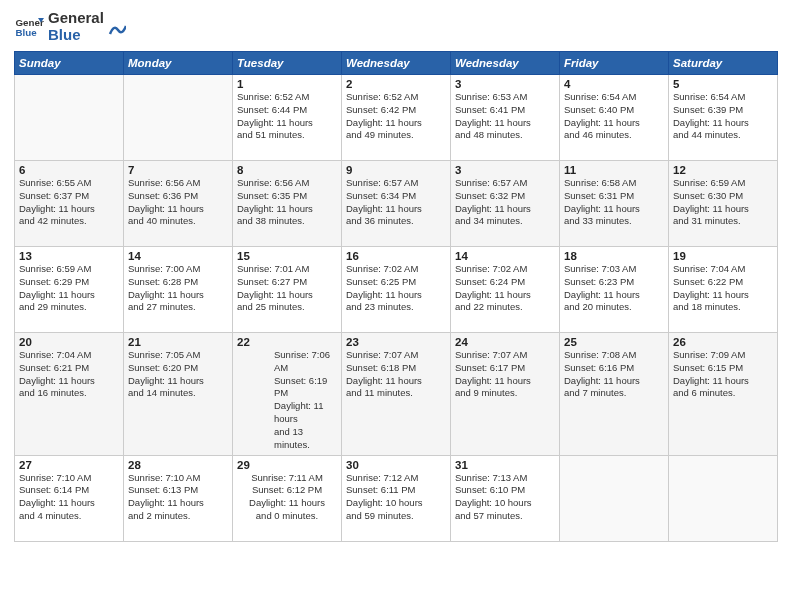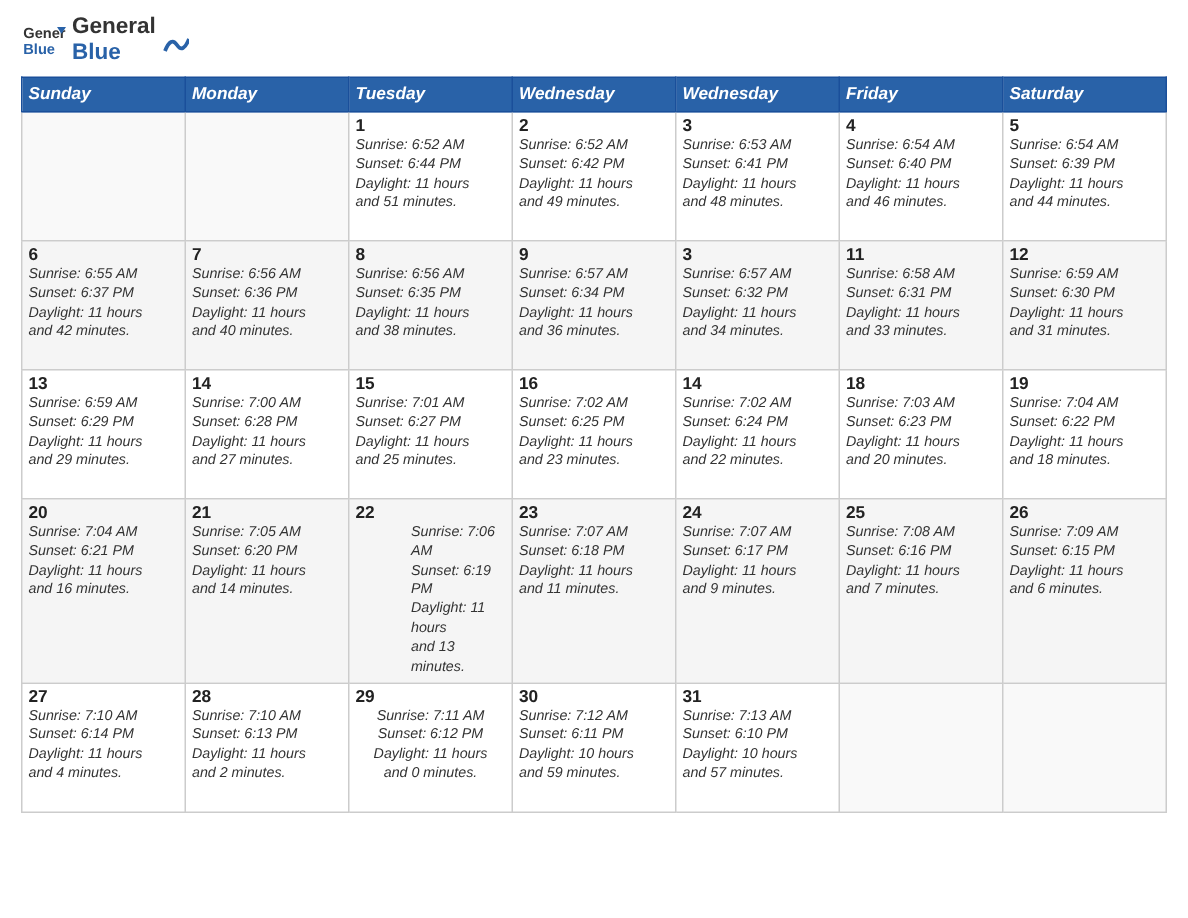--- a/index.html
+++ b/index.html
@@ -73,21 +73,20 @@
       font-weight: bold;
       font-size: 11.5px;
       color: #222;
       display: block;
       margin-bottom: 1px;
     }
     .day-info {
       font-size: 9.5px;
       color: #333;
       line-height: 1.35;
-      font-style: italic;
     }
     .empty-cell {
       background: #f9f9f9 !important;
     }
   </style>
 </head>
 <body>
 
 <div class="page">
   <div class="header">

